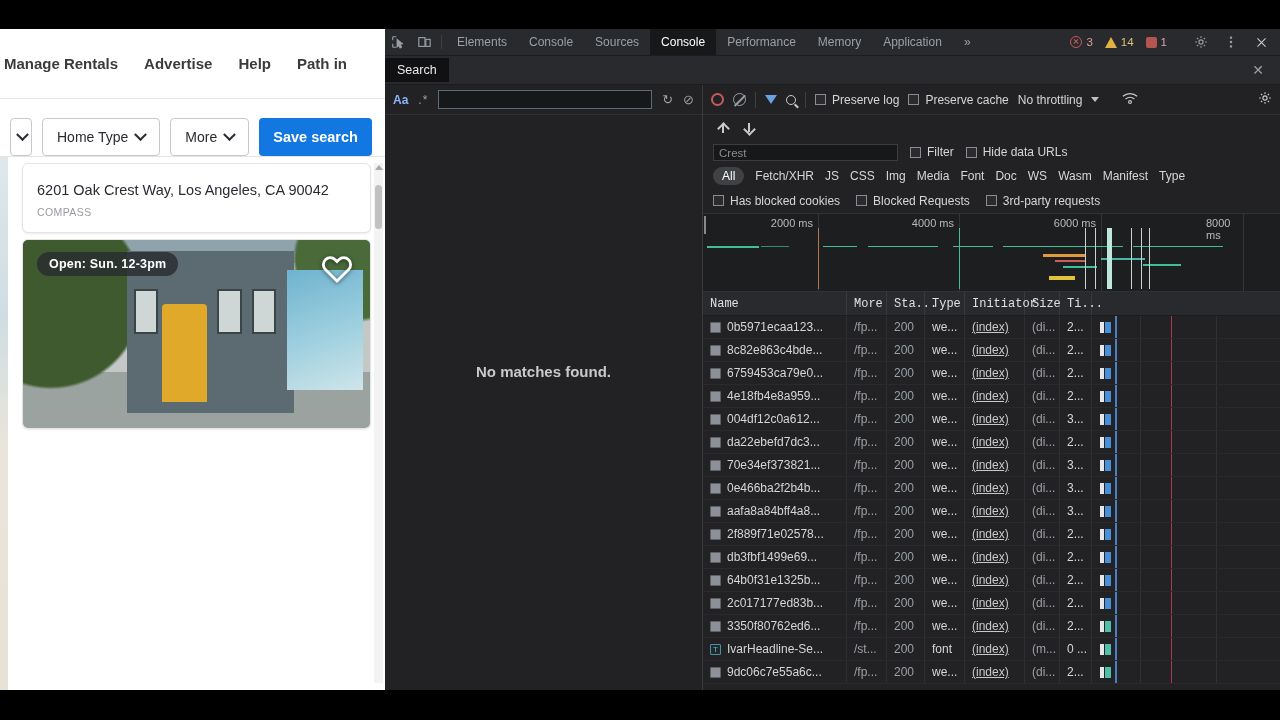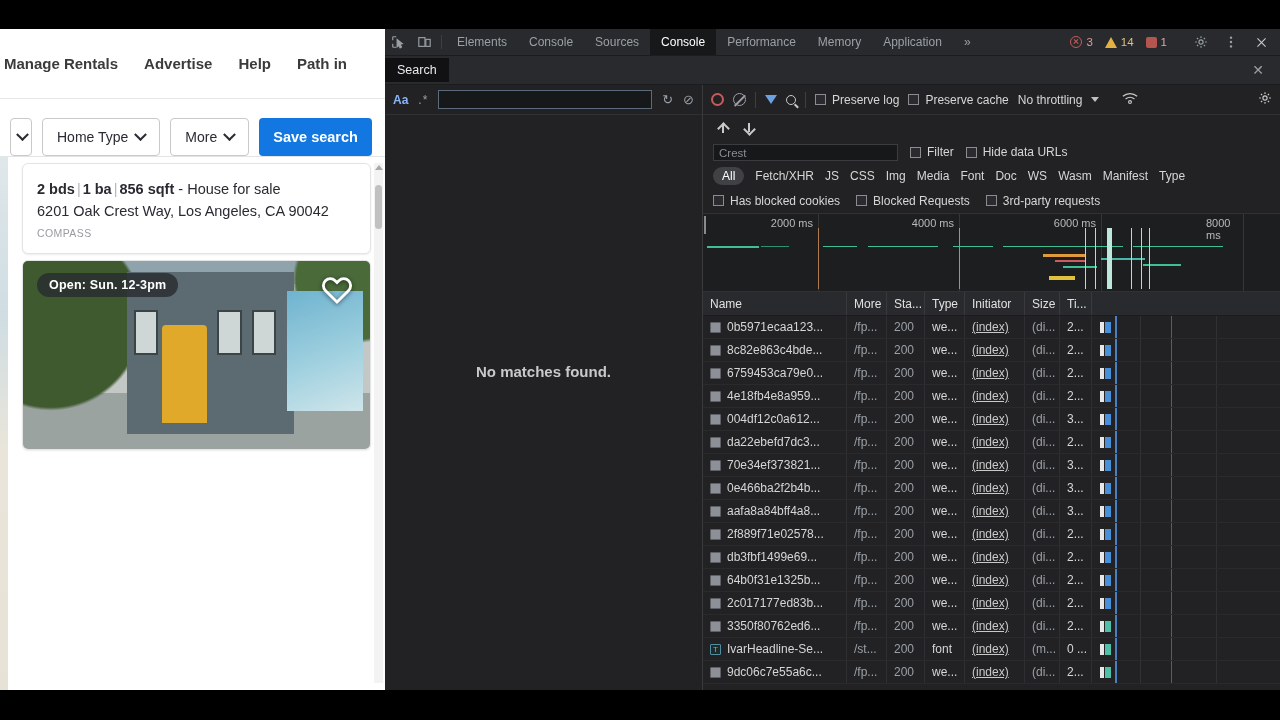--- a/index.html
+++ b/index.html
@@ -159,21 +159,21 @@
   .np-blocked { height:26px; display:flex; align-items:center; gap:16px; padding:0 10px; border-bottom:1px solid #313135;}
 
   .np-overview { height:78px; position:relative; border-bottom:1px solid #313135; background:#1d1e20; }
   .ovl { position:absolute; top:0; bottom:0; width:1px; background:#35363a; }
   .ovlabel { position:absolute; top:3px; color:#b9b9b9; font-size:11px; transform:translateX(-100%); padding-right:5px;}
   .ovbar { position:absolute; height:2px; background:#5fc9a0; }
   .ovspike { position:absolute; top:14px; bottom:2px; width:1.4px; }
 
   .np-cols { height:24px; display:flex; align-items:center; background:#282a2d; border-bottom:1px solid #1b1c1d;
              font-size:12px; color:#e0e0e0; }
-  .np-cols div { border-right:1px solid #3a3a3d; height:100%; display:flex; align-items:center; padding-left:7px; }
+  .np-cols div { border-right:1px solid #3a3a3d; height:100%; display:flex; align-items:center; padding-left:7px;font-family:Liberation Mono, monospace; }
   .np-rows { flex:1; overflow:hidden; }
   .row { height:23px; display:flex; align-items:center; font-size:12px; color:#d6d6d6; border-bottom:1px solid #2a2a2d;}
   .row > div { border-right:1px solid #2f2f33; height:100%; display:flex; align-items:center; padding-left:7px;
                overflow:hidden; white-space:nowrap; }
   .row .c-name { display:flex; gap:6px; }
   .fico { width:11px;height:11px; background:#8d9096; border:1px solid #5d6066; border-radius:1px; flex:none; }
   .fico.font { background:#1f2a2d; border-color:#4f8ea0; color:#63b8c9; font-size:8px; display:flex;
                align-items:center; justify-content:center; }
   .dim2 { color:#9aa0a6; }
   .lnk { color:#c9c9c9; text-decoration:underline; }
@@ -216,24 +216,20 @@
       <div class="savebtn">Save search</div>
     </div>
 
     <div class="w-results">
       <div class="w-railL"></div>
       <div class="w-resinner">
 
 
         <div class="card">
           <div class="card-body">
-            <div class="specs">
-              <b>2 bds</b><span class="sep">|</span><b>1 ba</b><span class="sep">|</span><b>856 sqft</b>
-              <span>- House for sale</span>
-            </div>
             <div class="addr">6201 Oak Crest Way, Los Angeles, CA 90042</div>
             <div class="broker">COMPASS</div>
           </div>
         </div>
 
         <div class="card">
           <div class="card-img">
             <div class="photo2">
               <div class="bldg"></div>
               <div class="mural"></div>

